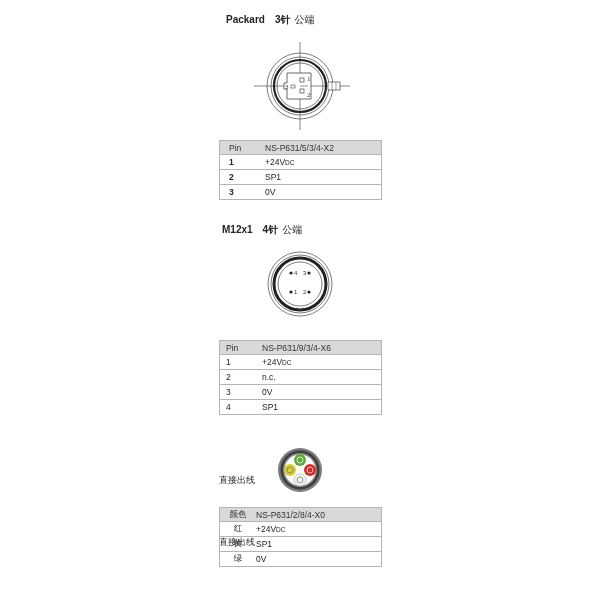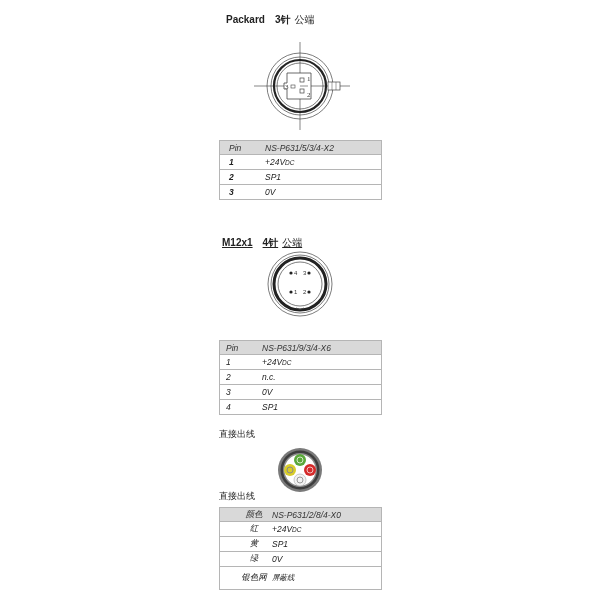--- a/index.html
+++ b/index.html
@@ -5,28 +5,28 @@
   html, body { margin: 0; padding: 0; background: #ffffff; }
   body { width: 600px; height: 600px; position: relative; overflow: hidden;
          font-family: "Liberation Sans", "DejaVu Sans", sans-serif; color: #222; }
   .abs { position: absolute; }
   .title { font-size: 10px; color: #222; white-space: nowrap; }
   .title b { font-weight: bold; }
   .title .gap { display: inline-block; width: 10px; }
   .title .gap2 { display: inline-block; width: 4px; }
   table.pins { position: absolute; border-collapse: collapse; font-size: 8.5px; color: #222; }
   table.pins td { border-top: 1px solid #b5b5b5; border-bottom: 1px solid #b5b5b5; padding: 0 0 0 0; height: 14px; vertical-align: middle; }
-  table.pins { border-left: 1px solid #b5b5b5; border-right: 1px solid #b5b5b5; font-style: italic; }
+  table.pins { border-left: 1px solid #b5b5b5; border-right: 1px solid #b5b5b5; }
   table.pins tr.head td { background: #d9d9d9; height: 13px; color: #333; }
   table.pins td.c1 { padding-left: 9px; }
   table.pins td.c2 { padding-left: 0; }
   table.pins td.bold { font-weight: bold; }
-  table.pins td.cc { text-align: center; padding-left: 16px; }
+  table.pins td.cc { text-align: center; padding-left: 0; }
   .sub { font-size: 6.5px; }
-  .section-label { font-size: 9px; color: #222; }
+  .section-label { font-size: 9px; color: #222; margin-top: 46px; }
 </style>
 </head>
 <body>
 
 <div class="abs title" style="left:226px; top:13px;">
   <b>Packard</b><span class="gap"></span><b>3针</b><span class="gap2"></span><span>公端</span>
 </div>
 
 <svg class="abs" style="left:250px; top:40px;" width="110" height="92" viewBox="0 0 110 92">
 
@@ -67,21 +67,21 @@
     <td class="c1 bold">2</td>
     <td class="c2">SP1</td>
   </tr>
   <tr>
     <td class="c1 bold">3</td>
     <td class="c2">0V</td>
   </tr>
 </tbody>
   </table>
 
-<div class="abs title" style="left:222px; top:236px;text-decoration:underline;">
+<div class="abs title" style="left:222px; top:223px;">
   <b>M12x1</b><span class="gap"></span><b>4针</b><span class="gap2"></span><span>公端</span>
 </div>
 
 <svg class="abs" style="left:262px; top:248px;" width="80" height="72" viewBox="0 0 80 72">
   <circle cx="38" cy="36" r="32" fill="none" stroke="#444" stroke-width="0.7"></circle>
   <circle cx="38" cy="36" r="29" fill="none" stroke="#444" stroke-width="0.7"></circle>
   <circle cx="38" cy="36" r="26" fill="none" stroke="#222" stroke-width="3"></circle>
   <circle cx="38" cy="36" r="22" fill="none" stroke="#444" stroke-width="0.7"></circle>
   <path d="M34 60 Q38 63 42 60" fill="none" stroke="#444" stroke-width="0.8"></path>
   <circle cx="29" cy="25" r="1.6" fill="#222"></circle>
@@ -149,18 +149,14 @@
     <td class="c2"><span>+24V</span><span class="sub">DC</span></td>
   </tr>
   <tr>
     <td class="cc">黄</td>
     <td class="c2">SP1</td>
   </tr>
   <tr>
     <td class="cc">绿</td>
     <td class="c2">0V</td>
   </tr>
-  <tr>
-    <td class="cc" style="height:22px;">银色网</td>
-    <td class="c2" style="font-size:7.5px;">屏蔽线</td>
-  </tr>
 </tbody>
   </table>
 
 </body></html>

